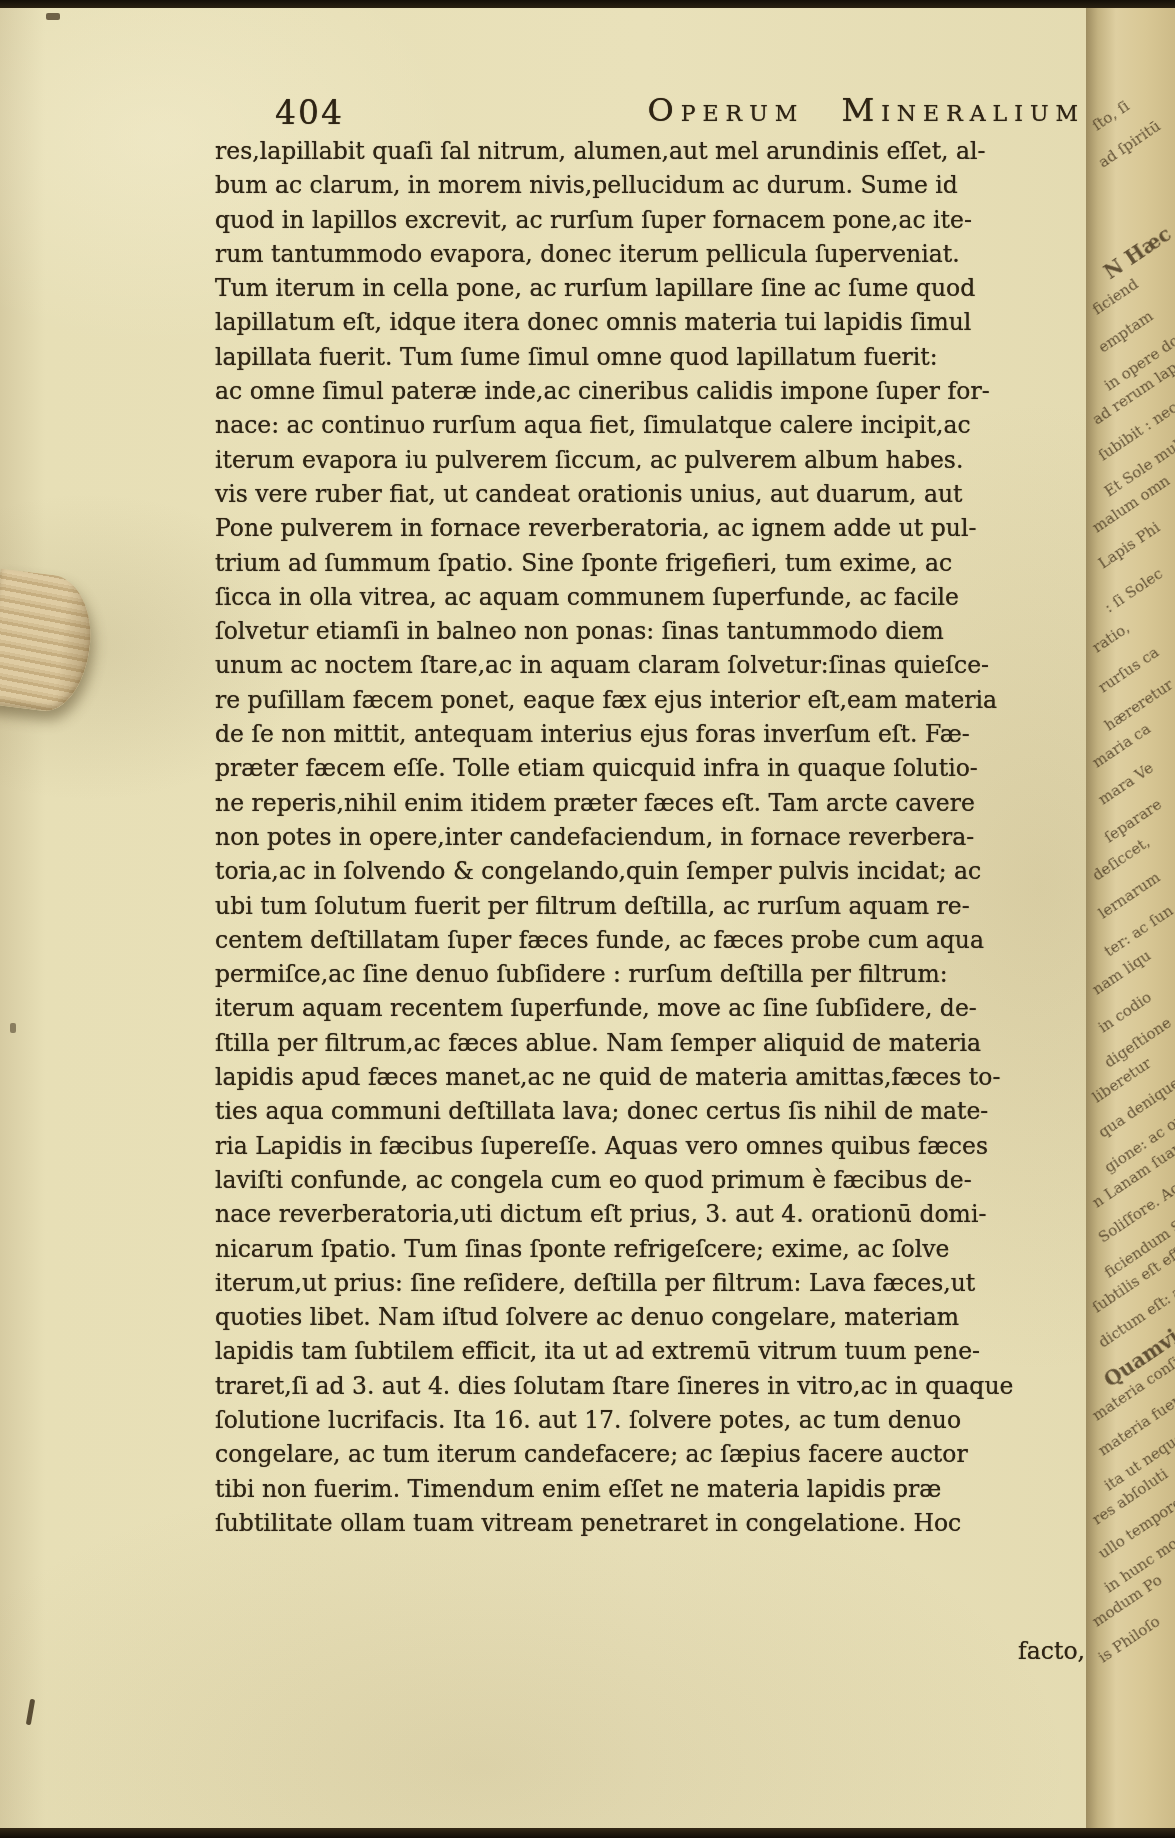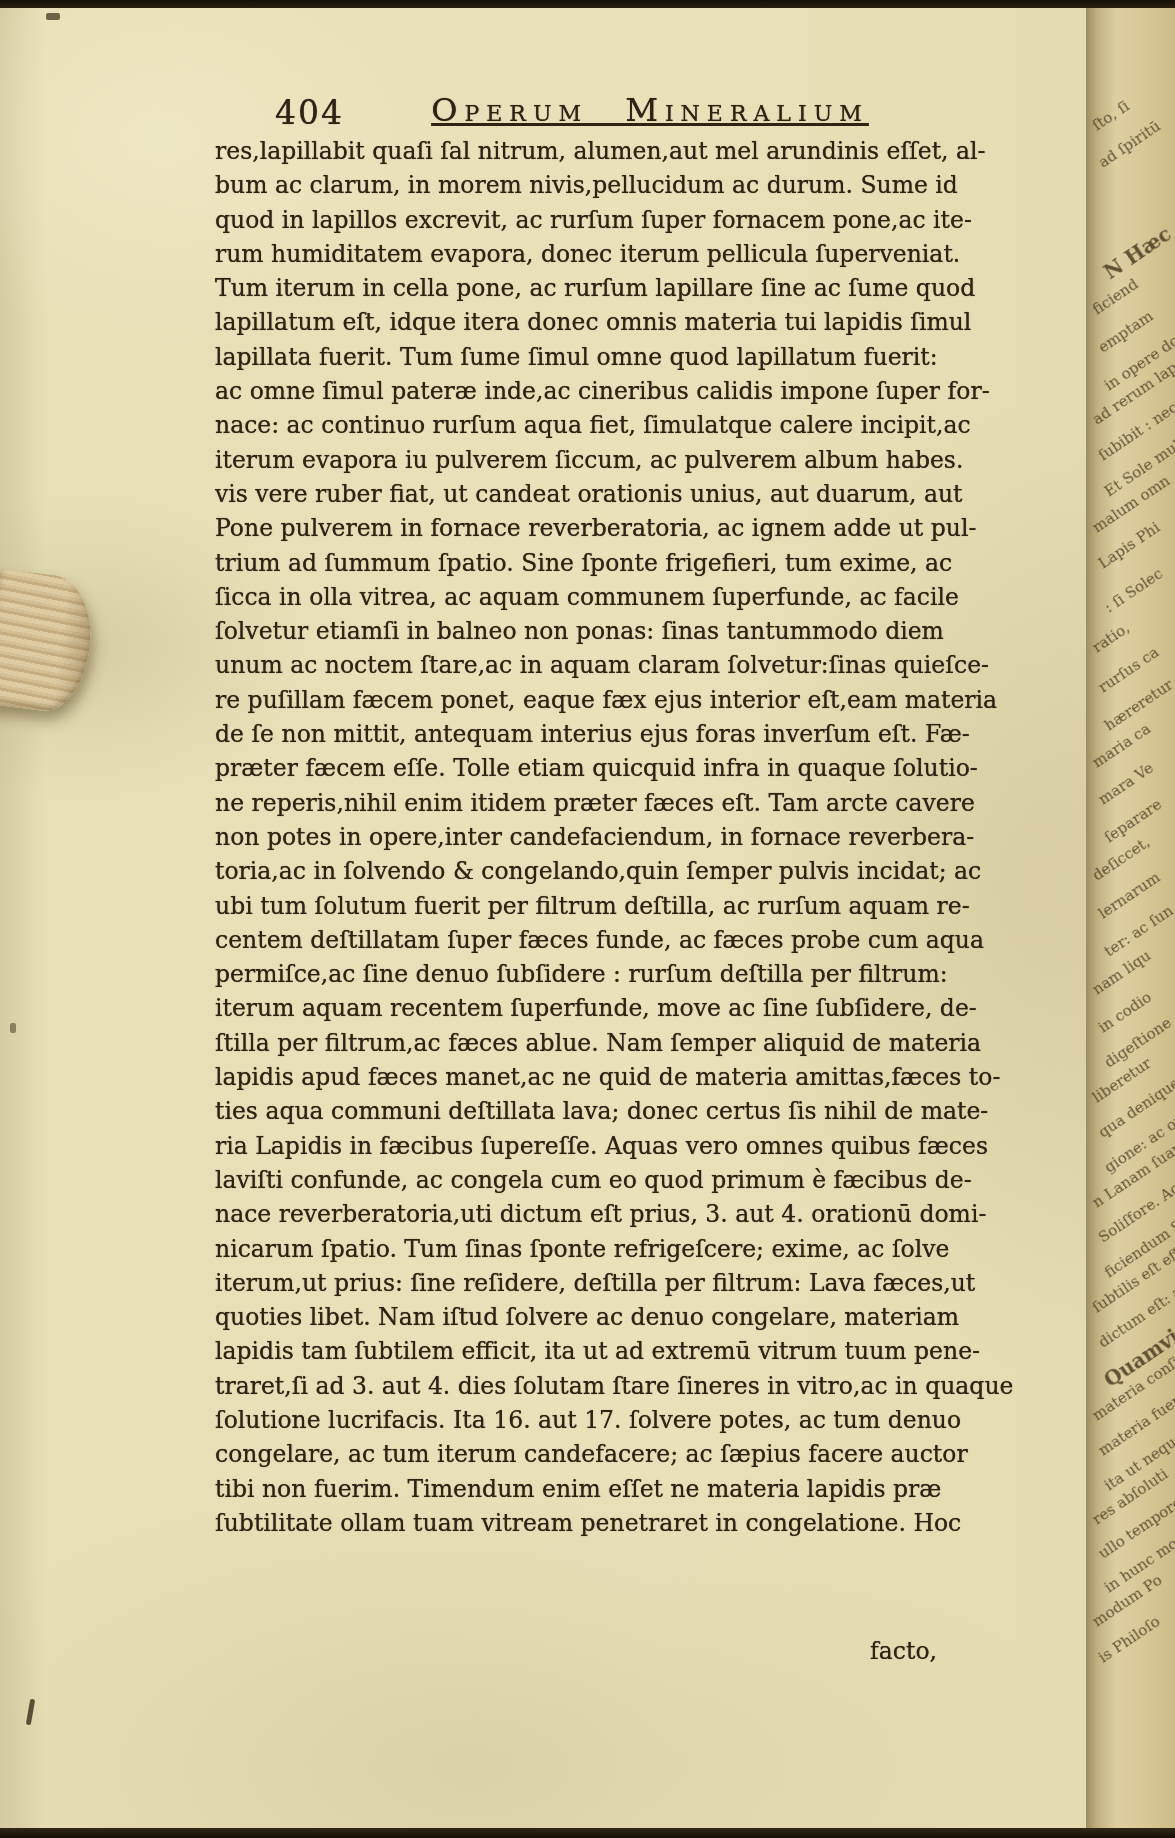--- a/index.html
+++ b/index.html
@@ -11,33 +11,33 @@
       radial-gradient(ellipse 320px 220px at 90px 640px, rgba(120,100,60,.14), transparent 70%),
       radial-gradient(ellipse 420px 650px at 1040px 880px, rgba(150,125,75,.16), transparent 75%),
       radial-gradient(ellipse 820px 420px at 480px 1760px, rgba(140,118,68,.14), transparent 72%),
       radial-gradient(ellipse 420px 300px at 160px 130px, rgba(255,250,228,.28), transparent 70%),
       linear-gradient(90deg, #d6cba2 0px, #e7dfb6 45px, #e9e1ba 55%, #e3dab0 100%);
   }
   
   .header{position:absolute;left:215px;top:84px;width:870px;height:40px;color:#2e2414;}
   .pagenum{position:absolute;left:60px;top:2px;font-size:33px;letter-spacing:2px;
            text-shadow:0 0 .8px rgba(43,33,20,.85);}
-  .rtitle{position:absolute;left:0;right:0;top:0;text-align:center;font-variant:small-caps;
+  .rtitle{position:absolute;left:0;right:0;top:0;text-align:right;font-variant:small-caps;
           font-size:32px;letter-spacing:7px;word-spacing:20px;
-          text-shadow:0 0 .8px rgba(43,33,20,.85);text-decoration:underline;}
+          text-shadow:0 0 .8px rgba(43,33,20,.85);}
   .body{position:absolute;left:215px;top:120px;width:870px;color:#2e2414;
         font-size:23.5px;line-height:34.3px;
         text-shadow:0 0 .8px rgba(43,33,20,.8);margin-top:7px;}
   .line{height:34.3px;white-space:nowrap;text-align:justify;text-align-last:justify;
         overflow:visible;}
   .line::after{content:"";display:inline-block;width:100%;}
   .catchrow{position:absolute;left:215px;top:1630px;width:870px;padding-right:0;
             text-align:right;color:#2e2414;font-size:23.5px;
             text-shadow:0 0 .8px rgba(43,33,20,.8);}
-  .catchrow span{margin-right:148px;}
+  .catchrow span{}
   
   .fore-edge{position:absolute;left:1086px;top:0;width:89px;height:100%;overflow:hidden;
     background:linear-gradient(90deg,#9d8c60 0px,#c3b281 12px,#decfa1 30px,#d8c795 60px,#cdbb88 89px);}
   .fore-edge .frag{position:absolute;left:10px;white-space:nowrap;color:#4c3c24;
     font-size:15px;transform:rotate(-34deg);transform-origin:left center;
     filter:blur(.5px);opacity:.85;}
   .fore-edge .frag.big{font-size:20px;font-weight:bold;}
   
   .bookmark{position:absolute;left:-8px;top:574px;width:98px;height:136px;
     transform:rotate(7deg);
@@ -63,21 +63,21 @@
 <div class="shot">
   <div class="page">
     <div class="header">
       <span class="pagenum">404</span>
       <span class="rtitle">Operum Mineralium</span>
     </div>
     <div class="body">
         <div class="line">res,lapillabit quaſi ſal nitrum, alumen,aut mel arundinis eſſet, al-</div>
         <div class="line">bum ac clarum, in morem nivis,pellucidum ac durum. Sume id</div>
         <div class="line">quod in lapillos excrevit, ac rurſum ſuper fornacem pone,ac ite-</div>
-        <div class="line">rum humiditatem evapora, donec iterum pellicula ſuperveniat.</div>
+        <div class="line">rum tantummodo evapora, donec iterum pellicula ſuperveniat.</div>
         <div class="line">Tum iterum in cella pone, ac rurſum lapillare ſine ac ſume quod</div>
         <div class="line">lapillatum eſt, idque itera donec omnis materia tui lapidis ſimul</div>
         <div class="line">lapillata fuerit. Tum ſume ſimul omne quod lapillatum fuerit:</div>
         <div class="line">ac omne ſimul pateræ inde,ac cineribus calidis impone ſuper for-</div>
         <div class="line">nace: ac continuo rurſum aqua fiet, ſimulatque calere incipit,ac</div>
         <div class="line">iterum evapora iu pulverem ſiccum, ac pulverem album habes.</div>
         <div class="line">vis vere ruber fiat, ut candeat orationis unius, aut duarum, aut</div>
         <div class="line">Pone pulverem in fornace reverberatoria, ac ignem adde ut pul-</div>
         <div class="line">trium ad ſummum ſpatio. Sine ſponte frigefieri, tum exime, ac</div>
         <div class="line">ſicca in olla vitrea, ac aquam communem ſuperfunde, ac facile</div>

